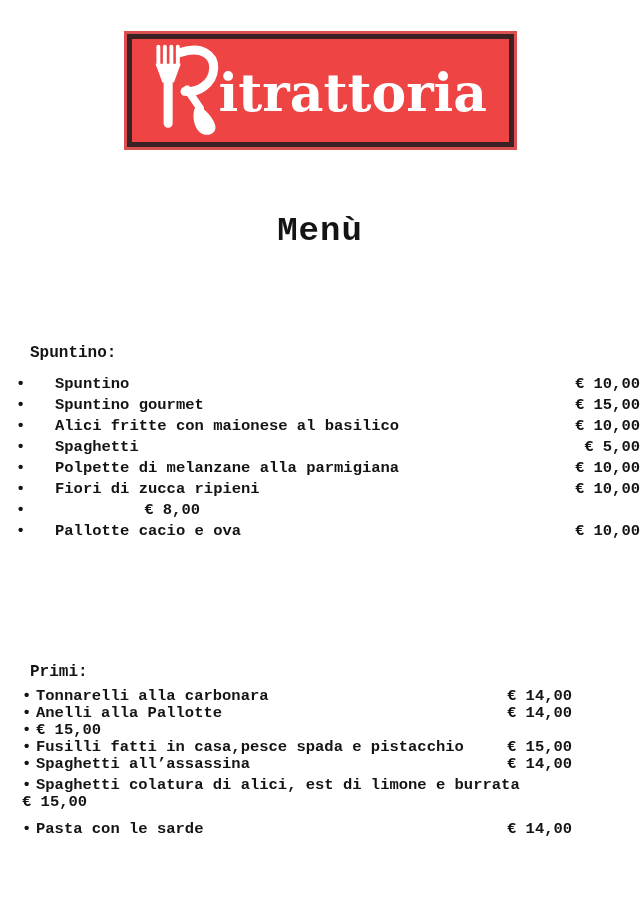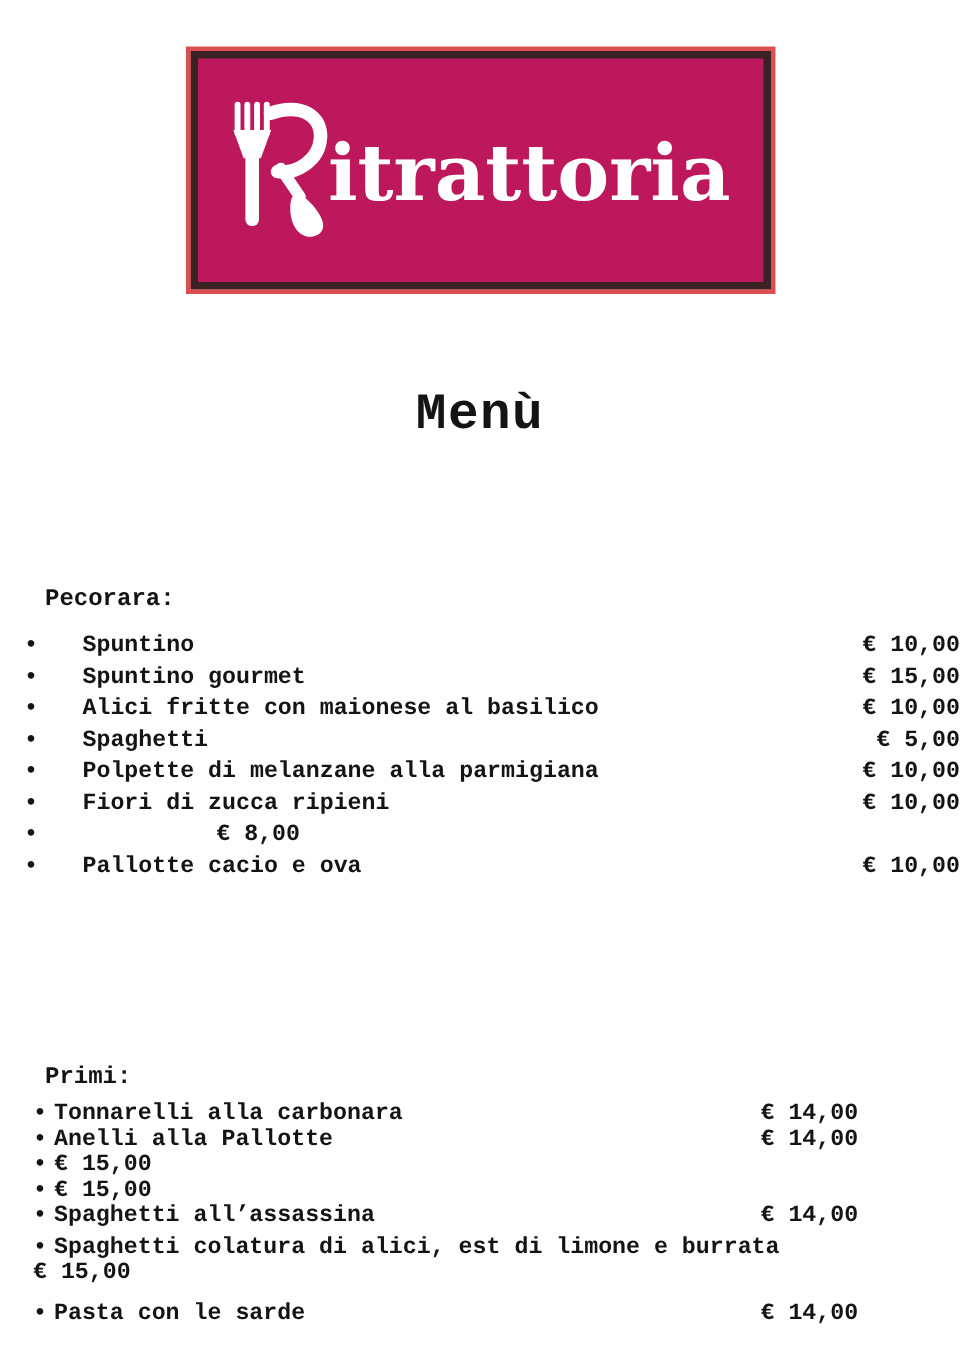--- a/index.html
+++ b/index.html
@@ -11,23 +11,23 @@
     overflow: hidden;
     font-family: "Liberation Mono", "DejaVu Sans Mono", monospace;
     font-weight: 700;
     color: #141414;
   }
 
   
   .logo-box {
     box-sizing: border-box;
     width: 387px;
-    height: 159px;
+    height: 113px;
     margin: 34px auto 0 auto;
-    background: #be185d;
+    background: #ef4444;
     border: 5px solid #3a2124;
     outline: 3px solid #da5050;
     display: flex;
     align-items: center;
     justify-content: center;
   }
   .logo-icon-svg { height: 94px; width: auto; display: block; margin-right: 2px; }
   .logo-text {
     font-family: "DejaVu Serif", serif;
     font-weight: 700;
@@ -108,21 +108,21 @@
         <path d="M 40 53 L 55 75" stroke-width="9"></path>
       </g>
     </svg>
     <span class="logo-text">itrattoria</span>
   </div>
 
   <h1 class="menu-title">Menù</h1>
 
   <div class="sections">
   <section class="section antipasti">
-    <h2 class="section-heading">Pecorara:</h2>
+    <h2 class="section-heading">Spuntino:</h2>
     <div class="list">
           <div class="row">
             <span class="bullet">•</span>
             <span class="item-name">Spuntino</span>
             <span class="item-price">€ 10,00</span>
           </div>
           <div class="row">
             <span class="bullet">•</span>
             <span class="item-name">Spuntino gourmet</span>
             <span class="item-price">€ 15,00</span>
@@ -171,20 +171,21 @@
             <span class="bullet">•</span>
             <span class="item-name">Anelli alla Pallotte</span>
             <span class="item-price">€ 14,00</span>
           </div>
           <div class="row">
             <span class="bullet">•</span>
             <span class="item-price">€ 15,00</span>
           </div>
           <div class="row">
             <span class="bullet">•</span>
+            <span class="item-name">Fusilli fatti in casa,pesce spada e pistacchio</span>
             <span class="item-price">€ 15,00</span>
           </div>
           <div class="row">
             <span class="bullet">•</span>
             <span class="item-name">Spaghetti all’assassina</span>
             <span class="item-price">€ 14,00</span>
           </div>
           <div class="row wrap-name">
             <span class="bullet">•</span>
             <span class="item-name">Spaghetti colatura di alici, est di limone e burrata</span>

